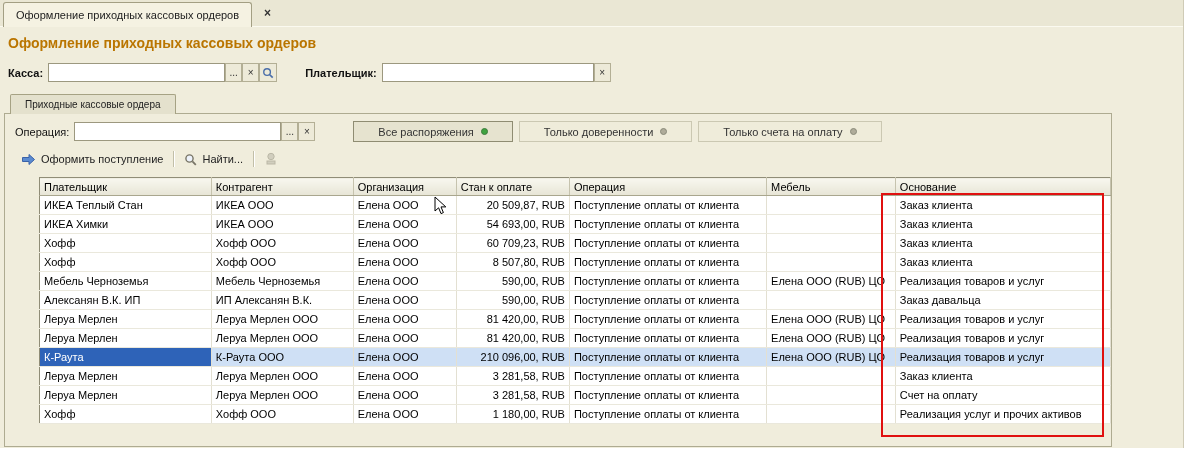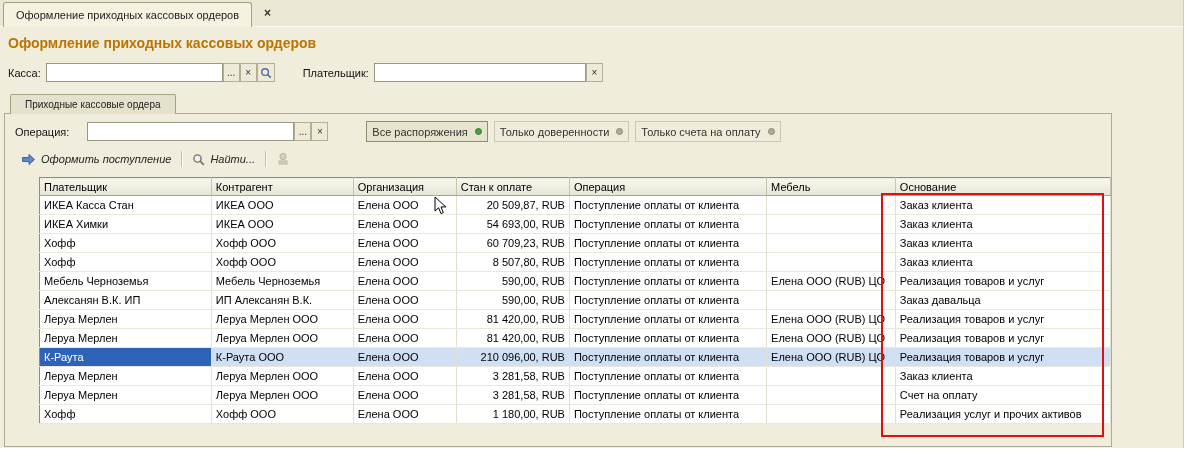--- a/index.html
+++ b/index.html
@@ -7,45 +7,45 @@
   .app { position:relative; width:1184px; height:448px; background:#F0EDDC; overflow:hidden; border-right:1px solid #CFCBB6; }
 
   
   .tabbar { position:absolute; top:0; left:0; right:0; height:27px; background:#EAE7D4; border-bottom:1px solid #FBFAF0; }
   .wtab { position:absolute; left:3px; top:2px; height:25px; background:#F5F2E2; border:1px solid #A39F83; border-bottom:none; border-radius:3px 3px 0 0; padding:0 12px; line-height:24px; font-size:11px; color:#222; }
   .wtab-close { position:absolute; left:260px; top:6px; width:15px; height:15px; text-align:center; line-height:14px; font-size:12px; font-weight:bold; color:#333; }
 
   .page-title { position:absolute; top:35px; left:8px; font-size:14px; font-weight:bold; color:var(--title_color,#BA7500); }
 
   .filter-row { position:absolute; top:62px; left:8px; height:21px; display:flex; align-items:center; font-size:11px; color:#111; }
-  .filter-row label { margin-right:5px; }
+  .filter-row label { margin-right:5px;font-weight:bold; }
   .txt { height:19px; border:1px solid #9C987F; background:#fff; font-size:11px; padding:0 3px; font-family:inherit; }
   .kassa-w { width:177px; }
   .payer-w { width:212px; }
   .mini { height:19px; min-width:17px; border:1px solid #B3AF95; background:#EDEAD8; font-size:10px; padding:0 2px; color:#333; display:flex; align-items:center; justify-content:center; font-family:inherit; }
   .payer-label { margin-left:28px; }
 
   
   .tabs { position:absolute; top:92px; left:10px; height:22px; display:flex; font-size:10px; z-index:3; }
   .tab { padding:0 14px; line-height:19px; border:1px solid #A6A284; border-bottom:none; border-radius:2px 2px 0 0; background:#E4E1CD; margin-right:2px; height:20px; margin-top:2px; color:#222; }
   .tab.active { background:#F0EDDC; height:23px; margin-top:0; line-height:22px; }
 
   .panel { position:absolute; top:113px; left:4px; width:1108px; height:334px; border:1px solid #AEAB91; background:#F0EDDC; }
 
   .op-row { position:absolute; top:7px; left:10px; display:flex; align-items:center; font-size:11px; color:#111; }
-  .op-row label { margin-right:18px; }
+  .op-row label { margin-right:5px; }
   .op-w { width:207px; }
   .segments { display:flex; margin-left:38px; gap:6px; }
-  .seg { height:21px; display:flex; align-items:center; gap:7px; padding:0 5px; font-size:11px; color:#333; background:#EFECDA; border:1px solid #CBC8B2; font-family:inherit; }
+  .seg { height:21px; display:flex; align-items:center; gap:7px; padding:0 24px; font-size:11px; color:#333; background:#EFECDA; border:1px solid #CBC8B2; font-family:inherit; }
   .seg.active { background:#E6E3CF; border-color:#8F8C72; }
   .dot { width:7px; height:7px; border-radius:50%; background:var(--dot_inactive,#AFAC9A); border:1px solid #8A8A7A; }
   .seg.active .dot { background:var(--dot_active,#3FA33F); border-color:#3D7A3D; }
 
   .toolbar { position:absolute; top:34px; left:10px; height:22px; display:flex; align-items:center; font-size:11px; color:#222; }
-  .tool { display:flex; align-items:center; gap:5px; padding:0 6px; height:20px; background:transparent; border:none; font-size:11px; font-family:inherit; color:#222;font-style:italic; }
+  .tool { display:flex; align-items:center; gap:5px; padding:0 6px; height:20px; background:transparent; border:none; font-size:11px; font-family:inherit; color:#222; }
   .tool.disabled { opacity:.55; }
   .tsep { width:1px; height:16px; background:#C2BFA8; margin:0 4px; box-shadow:1px 0 0 #fff; }
 
   
   .grid-wrap { position:absolute; top:63px; left:18px;padding-left:16px; }
   table.grid { border-collapse:collapse; table-layout:fixed; font-size:11px; background:#fff; border:1px solid #908D77; }
   .grid th { height:18px; font-weight:normal; text-align:left; padding:0 4px; background:linear-gradient(#F8F7EF,#E7E5D6); border-right:1px solid #C6C3AE; border-bottom:1px solid #A9A68E; overflow:hidden; white-space:nowrap; color:#000; }
   .grid td { height:19px; padding:0 4px; border-right:1px solid #E3E0D2; border-bottom:1px solid #EAE8DC; overflow:hidden; white-space:nowrap; color:#000; background:#fff; }
   .grid td.c3 { text-align:right; }
   .c0{width:174px}.c1{width:143px}.c2{width:104px}.c3{width:114px}.c4{width:198px}.c5{width:129px}.c6{width:216px}
@@ -145,21 +145,21 @@
               <th class="c1">Контрагент</th>
               <th class="c2">Организация</th>
               <th class="c3">Стан к оплате</th>
               <th class="c4">Операция</th>
               <th class="c5">Мебель</th>
               <th class="c6">Основание</th>
             </tr>
         </thead>
         <tbody>
             <tr>
-              <td class="c0">ИКЕА Касса Стан</td>
+              <td class="c0">ИКЕА Теплый Стан</td>
               <td class="c1">ИКЕА ООО</td>
               <td class="c2">Елена ООО</td>
               <td class="c3">20 509,87, RUB</td>
               <td class="c4">Поступление оплаты от клиента</td>
               <td class="c5"></td>
               <td class="c6">Заказ клиента</td>
             </tr>
             <tr>
               <td class="c0">ИКЕА Химки</td>
               <td class="c1">ИКЕА ООО</td>

